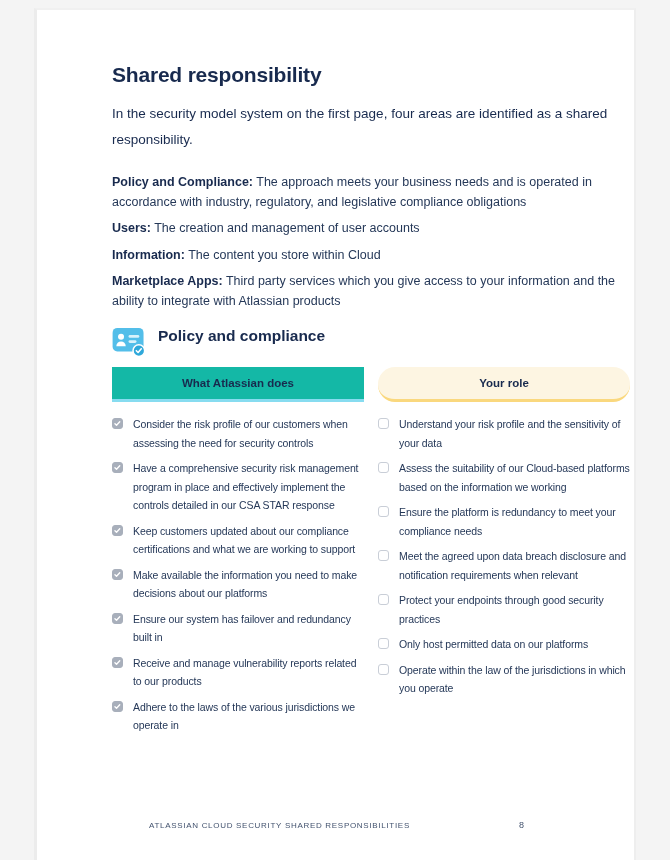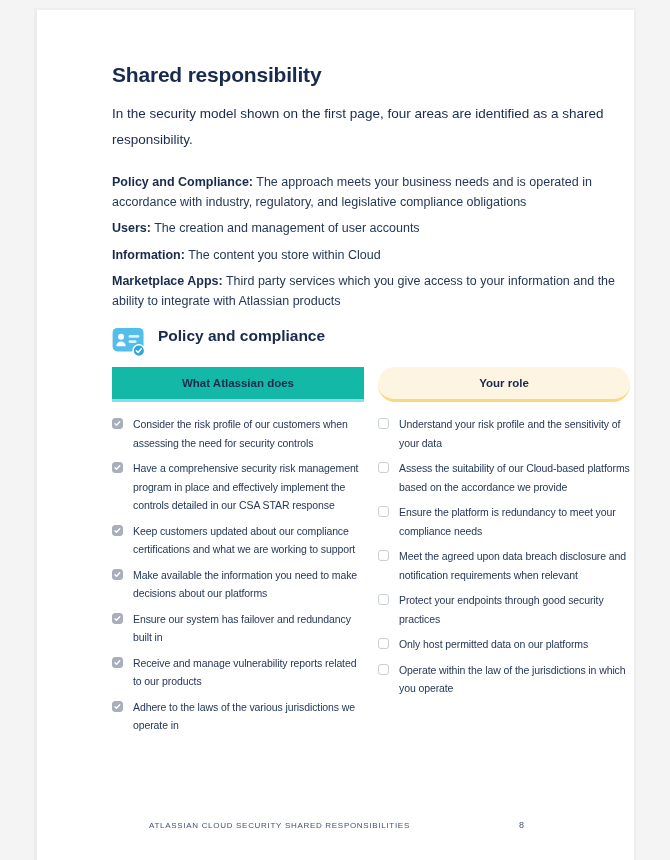--- a/index.html
+++ b/index.html
@@ -47,21 +47,21 @@
   }
   .footer .pagenum { font-size:9px; letter-spacing:0; }
 </style>
 </head>
 <body>
 
 <div class="page">
   <div class="content">
 
     <h1 class="title">Shared responsibility</h1>
-    <p class="intro">In the security model shown on the first page, four areas are identified as a shared responsibility.</p>
+    <p class="intro">In the security model system on the first page, four areas are identified as a shared responsibility.</p>
 
     <div class="defs">
         <p class="def"><strong>Policy and Compliance:</strong> The approach meets your business needs and is operated in accordance with industry, regulatory, and legislative compliance obligations</p>
         <p class="def"><strong>Users:</strong> The creation and management of user accounts</p>
         <p class="def"><strong>Information:</strong> The content you store within Cloud</p>
         <p class="def"><strong>Marketplace Apps:</strong> Third party services which you give access to your information and the ability to integrate with Atlassian products</p>
       </div>
 
     <div class="section-head">
       <svg width="34" height="30" viewBox="0 0 36 32" aria-hidden="true">
@@ -140,21 +140,21 @@
       </div>
       <div class="col">
         <div class="col-header" style="background: rgb(253, 245, 226); border-bottom-color: rgb(250, 216, 126); border-radius: 17px;">Your role</div>
         <div class="col-list">
             <div class="check-item">
               <span class="cb"></span>
               <span class="check-text">Understand your risk profile and the sensitivity of your data</span>
             </div>
             <div class="check-item">
               <span class="cb"></span>
-              <span class="check-text">Assess the suitability of our Cloud-based platforms based on the accordance we provide</span>
+              <span class="check-text">Assess the suitability of our Cloud-based platforms based on the information we working</span>
             </div>
             <div class="check-item">
               <span class="cb"></span>
               <span class="check-text">Ensure the platform is redundancy to meet your compliance needs</span>
             </div>
             <div class="check-item">
               <span class="cb"></span>
               <span class="check-text">Meet the agreed upon data breach disclosure and notification requirements when relevant</span>
             </div>
             <div class="check-item">

